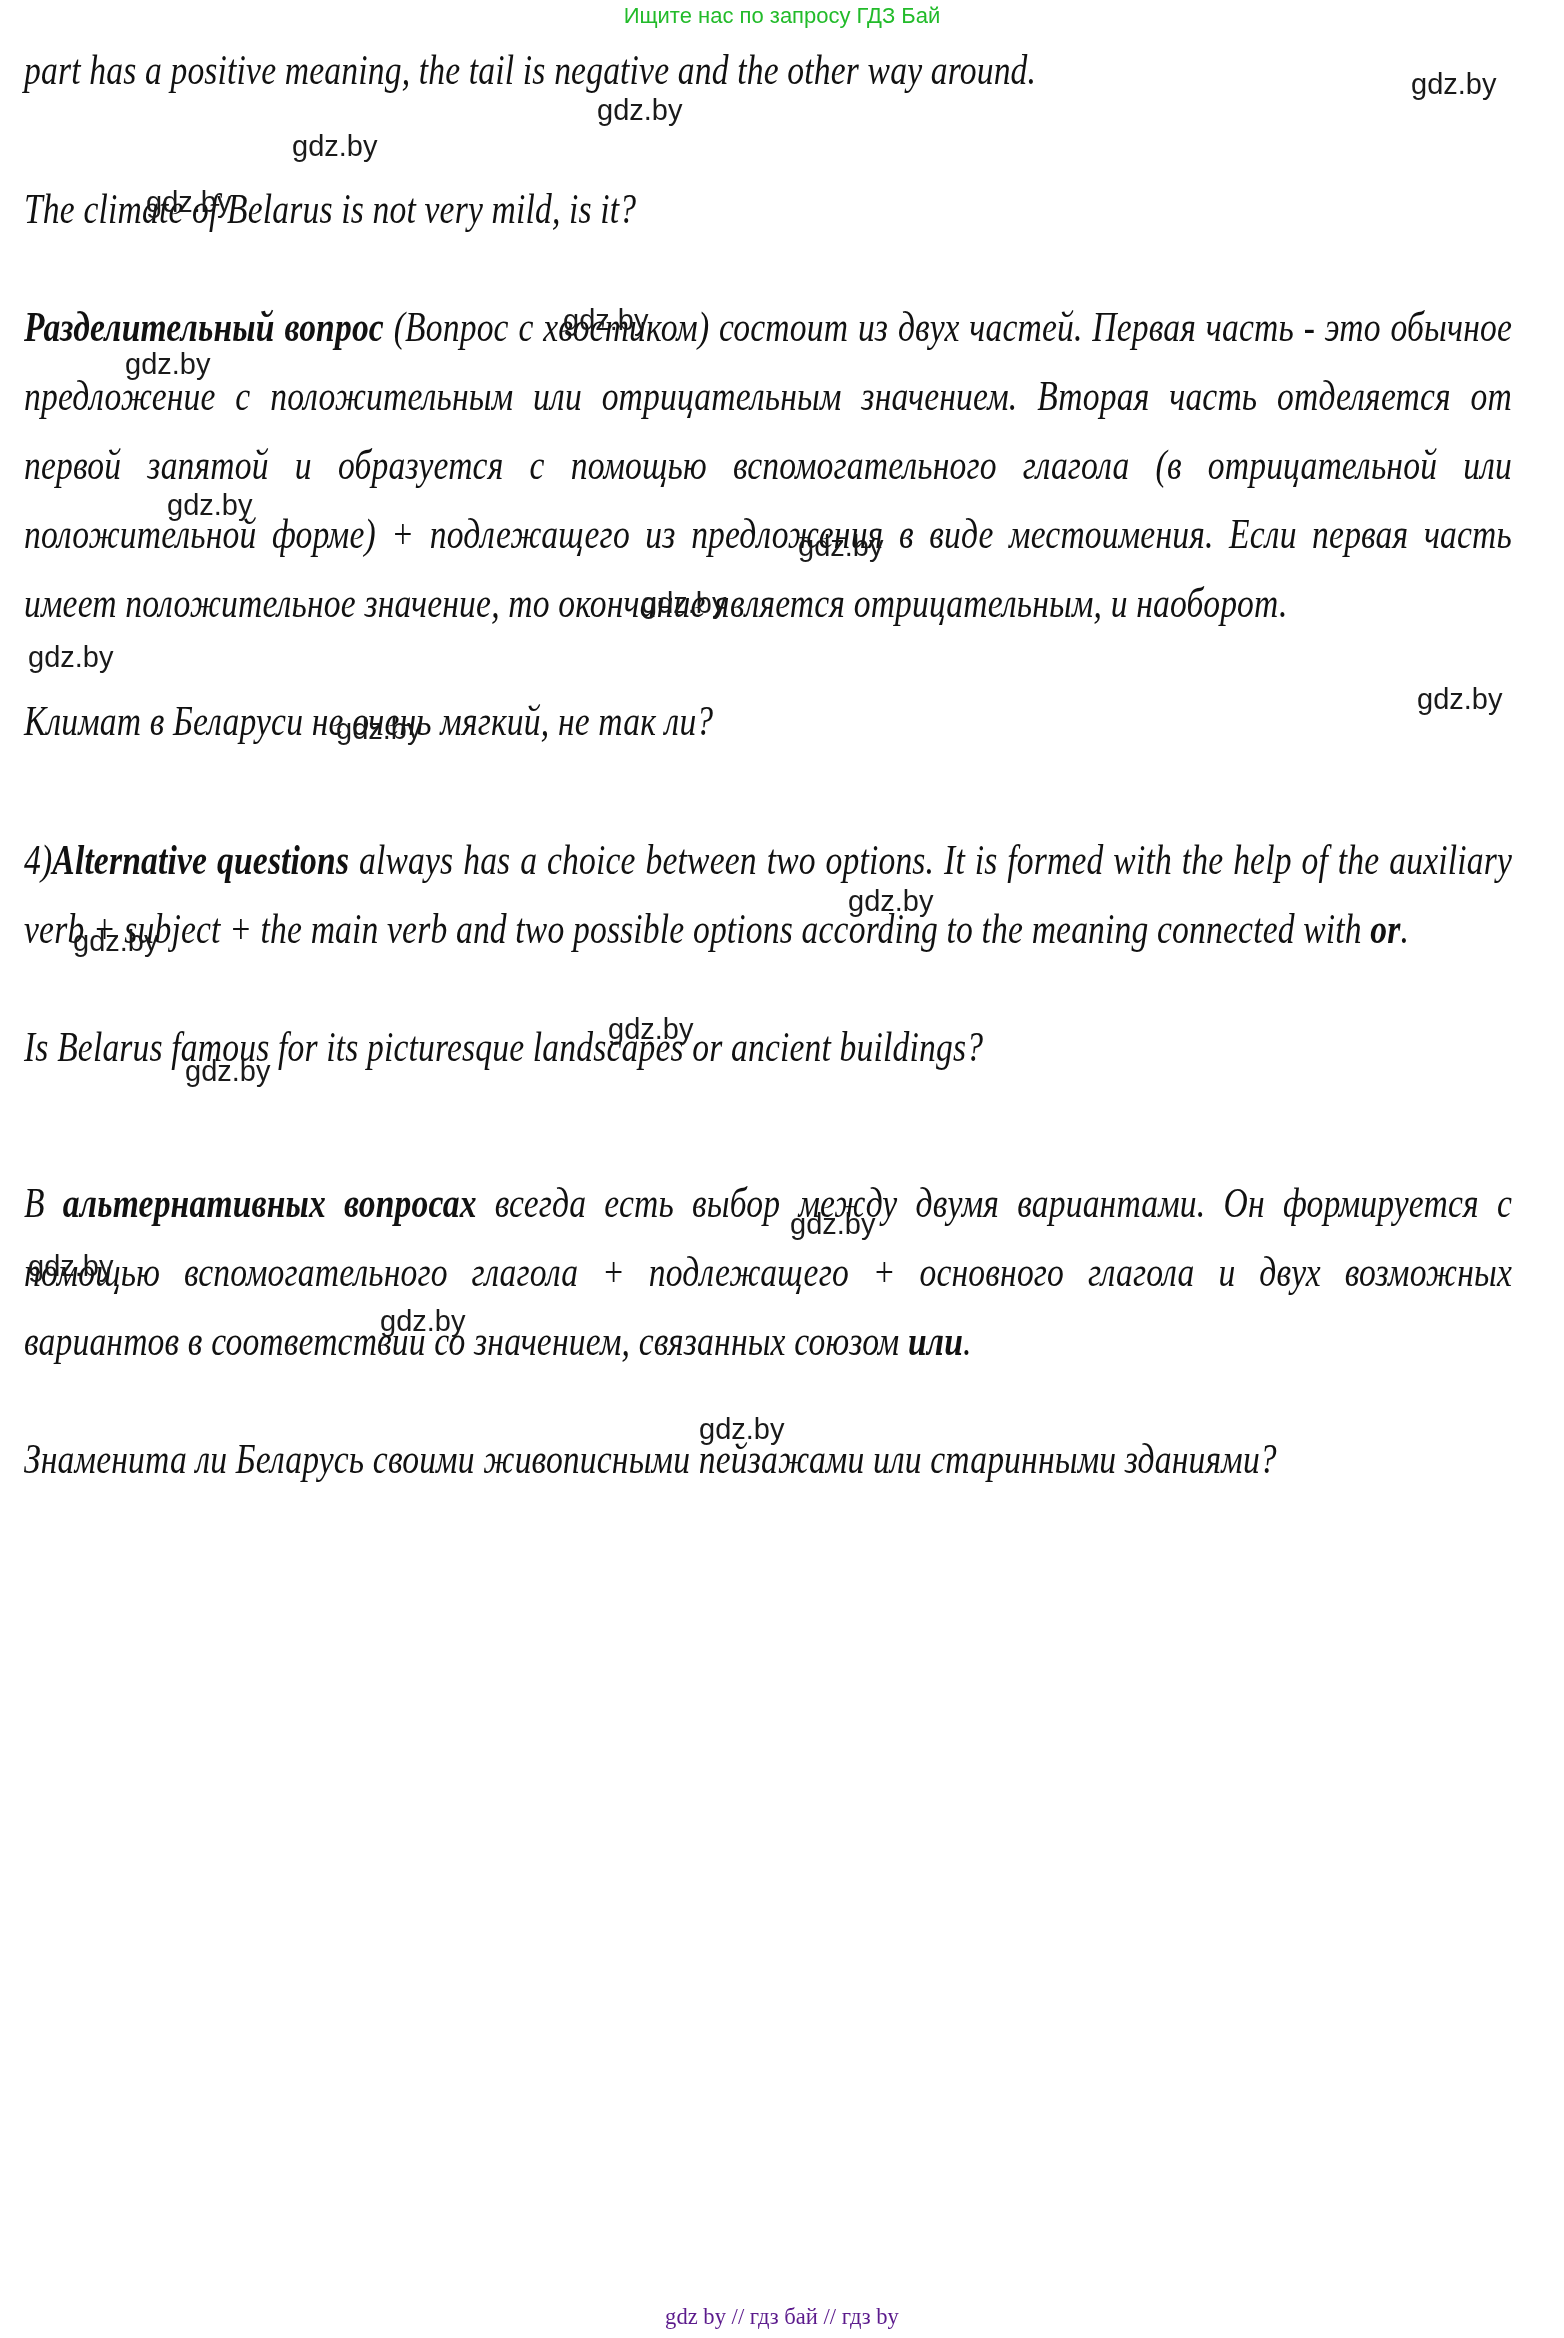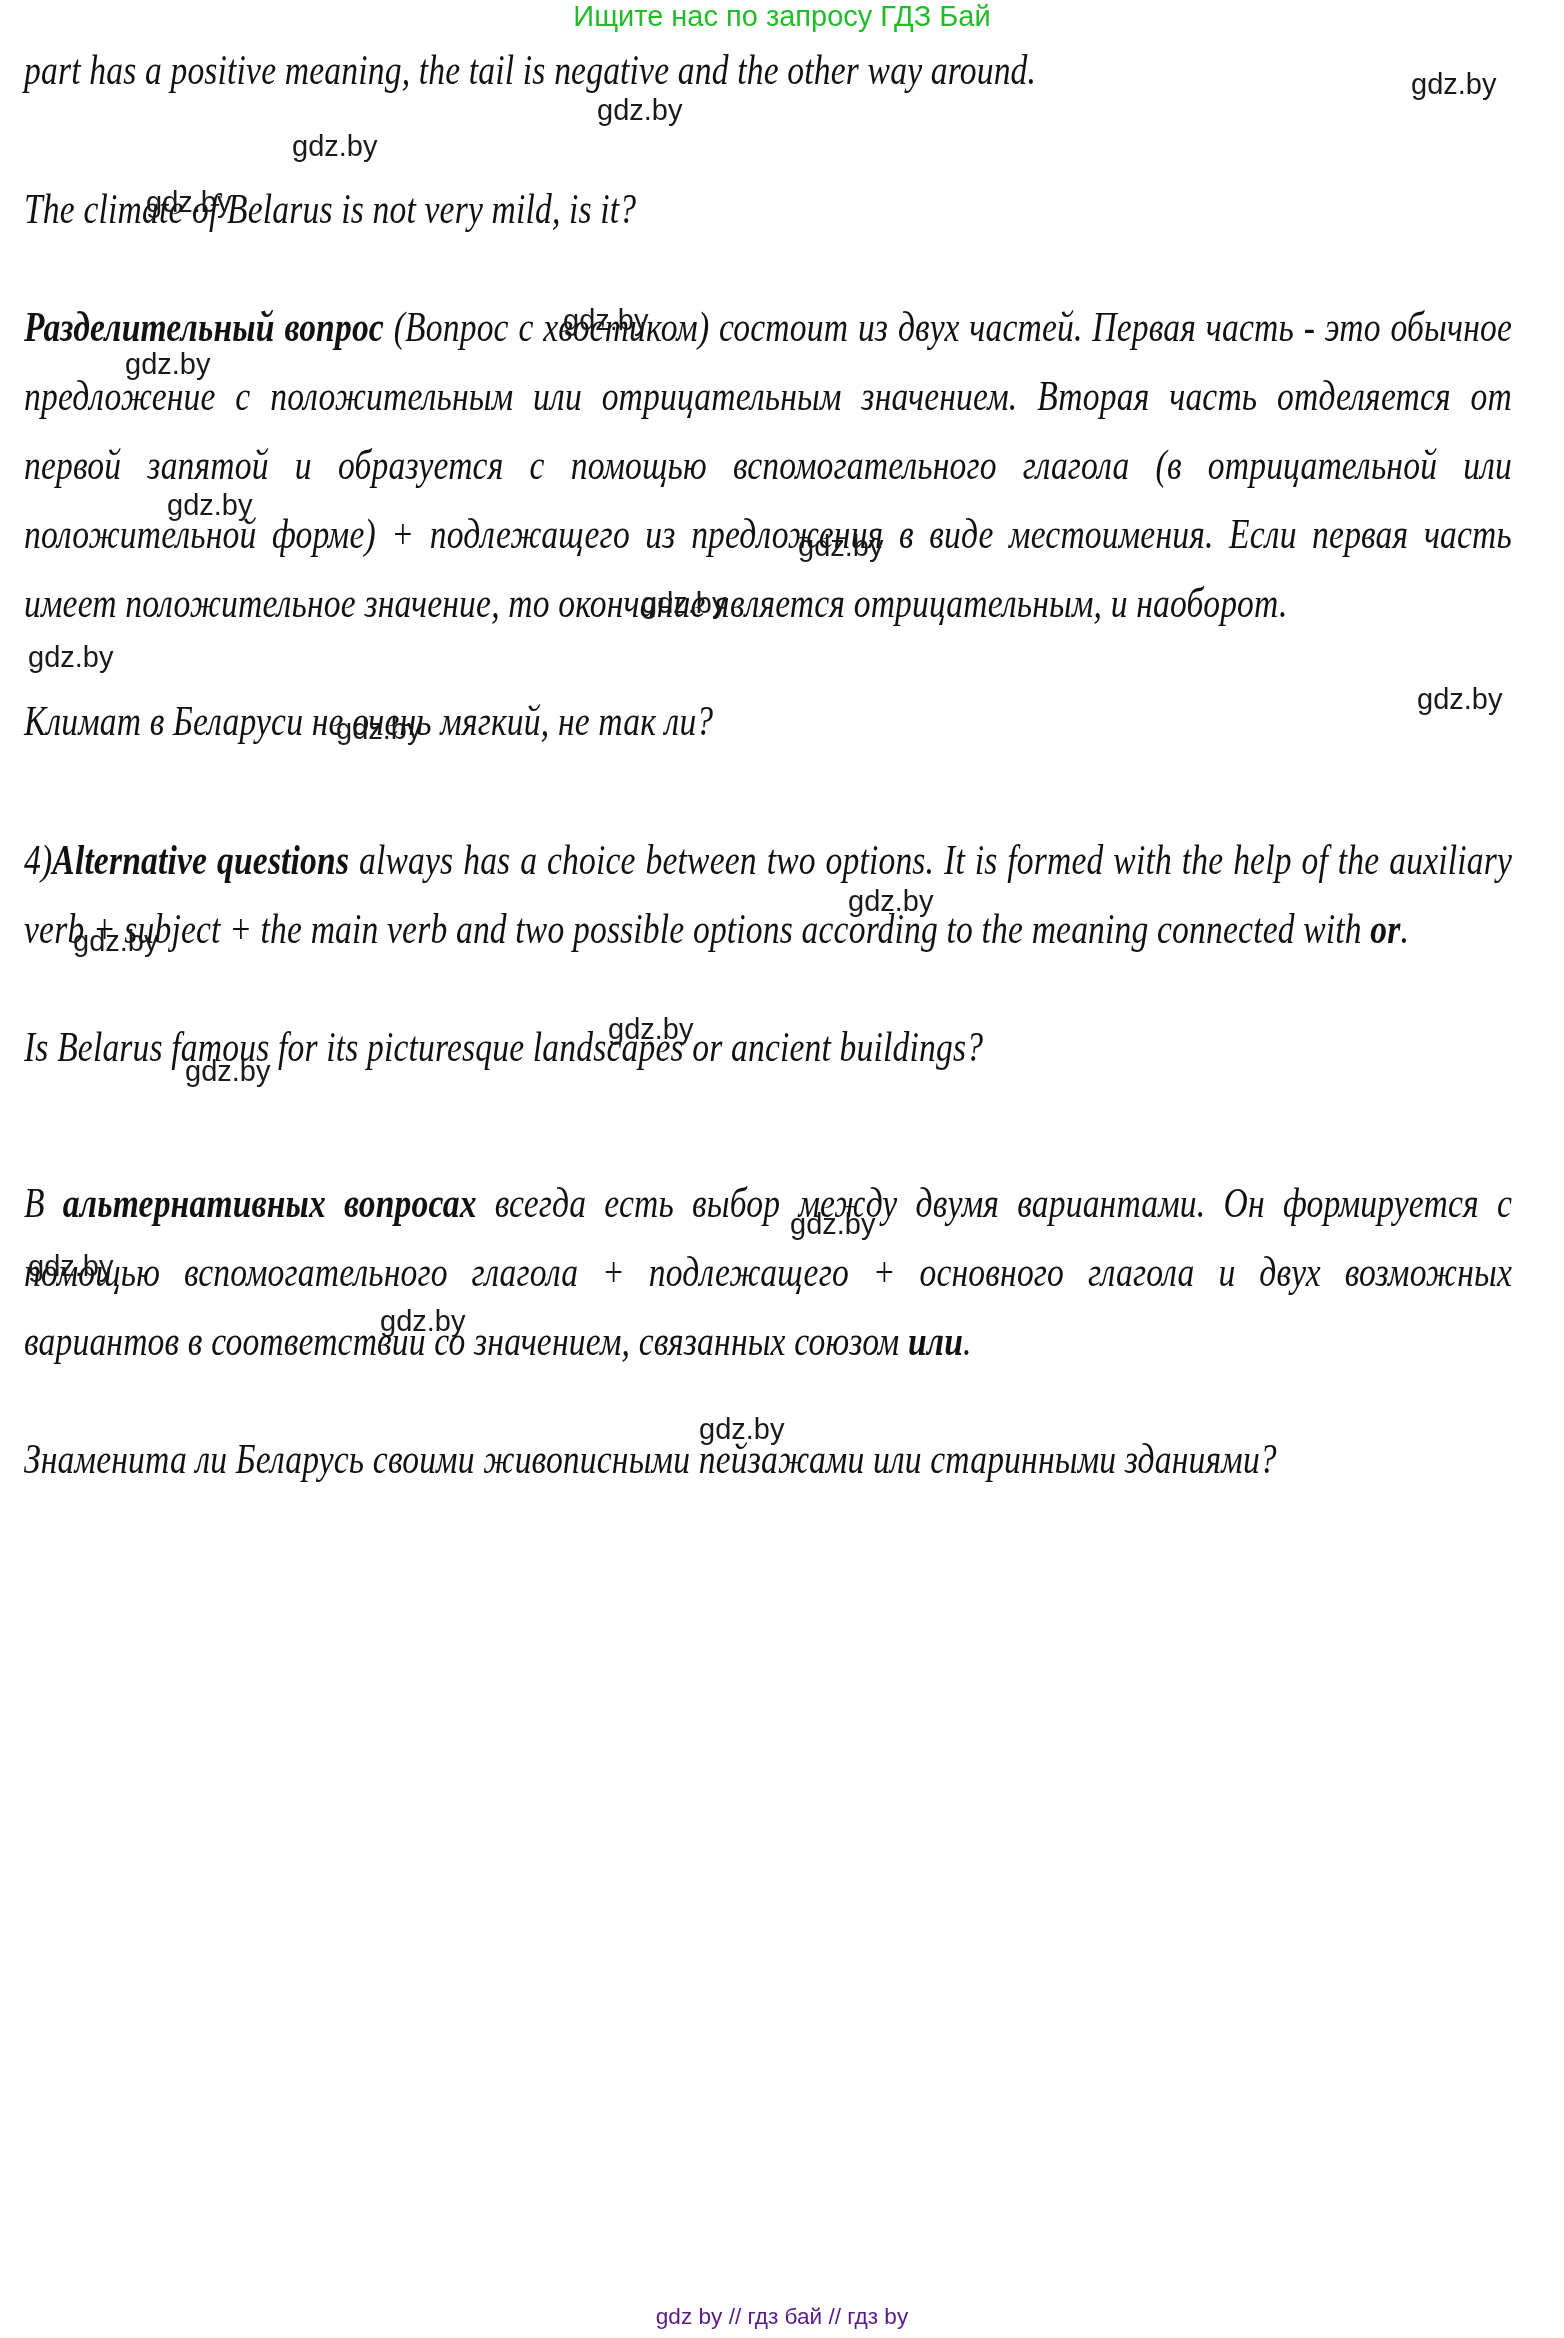--- a/index.html
+++ b/index.html
@@ -16,21 +16,21 @@
   }
 
   
   #site-header {
     position: absolute;
     top: 0;
     left: 0;
     width: 1564px;
     text-align: center;
     font-family: "Liberation Sans", "DejaVu Sans", sans-serif;
-    font-size: 29px;
+    font-size: 22px;
     color: #22bb2a;
     line-height: 32px;
     white-space: nowrap;
   }
 
   
   #doc-body {
     position: absolute;
     left: 24px;
     top: 36px;
@@ -69,21 +69,21 @@
     z-index: 5;
   }
 
   
   #site-footer {
     position: absolute;
     left: 0;
     bottom: 9.4px;
     width: 1564px;
     text-align: center;
-    font-family: Liberation Sans, sans-serif;
+    font-family: Liberation Serif, serif;
     font-size: 22.6px;
     color: #5b1a8c;
     white-space: nowrap;
     margin-top: 18px;
   }
   #site-footer .sep { color: #5b1a8c; }
 </style>
 </head>
 <body>
 

